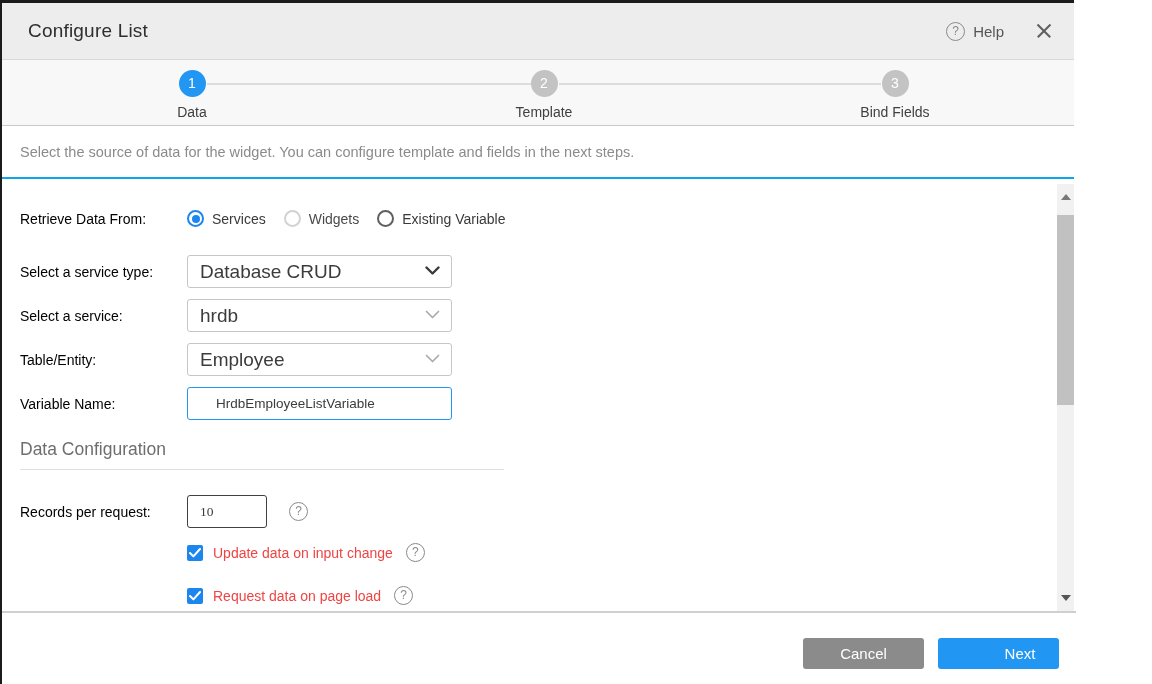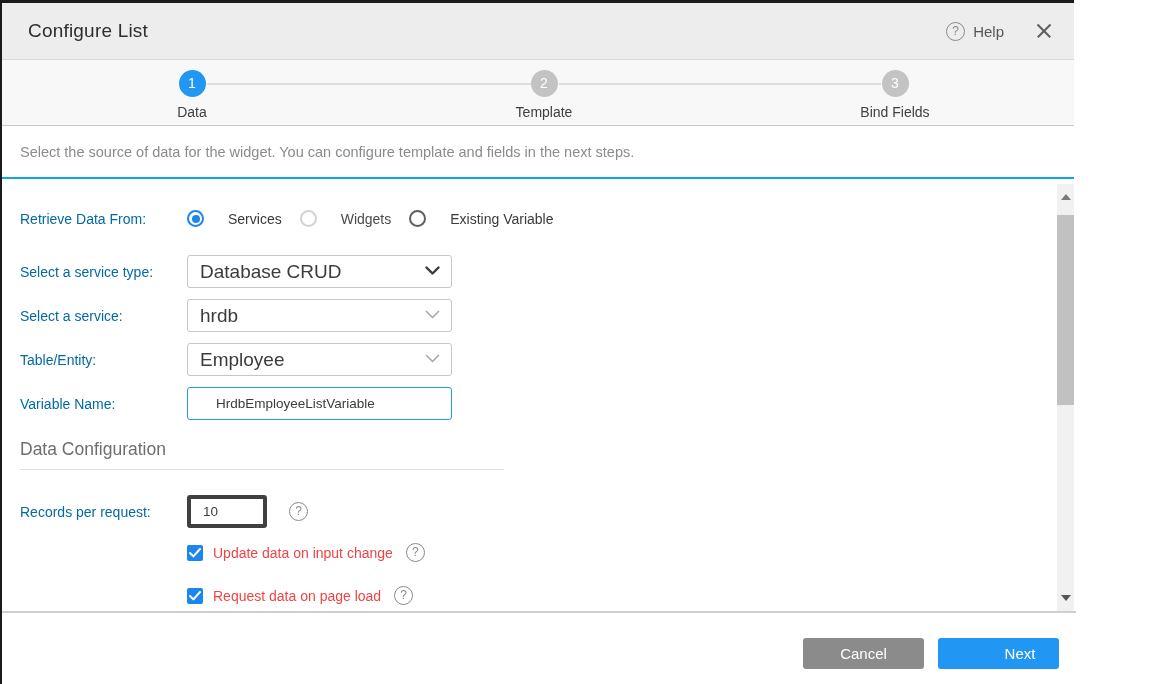--- a/index.html
+++ b/index.html
@@ -31,43 +31,43 @@
   .step-label { margin-top:7px; font-size:14px; color:#404040; }
   .step-line { position:absolute; top:23px; height:2px; background:#dcdcdc; }
 
   
   .desc-row { height:53px; border-bottom:2px solid #0ea5e9; display:flex; align-items:center; }
   .desc-text { margin-left:18px; font-size:14.5px; color:#8b8b8b; }
 
   
   .content { position:relative; height:427px; background:#fff; padding:20px 0 0 18px; }
   .frow { display:flex; align-items:center; }
-  .flabel { width:167px; font-size:14px; color:#0369a1; flex:none; }
+  .flabel { width:167px; font-size:14px; color:#000000; flex:none; }
 
   
   .radio-group { display:flex; align-items:center; gap:18px; }
-  .radio-item { display:flex; align-items:center; gap:24px; cursor:pointer; }
+  .radio-item { display:flex; align-items:center; gap:8px; cursor:pointer; }
   .radio-circle { width:17px; height:17px; border-radius:50%; position:relative; flex:none; }
   .radio-circle.sel { border:2px solid #1d86ee; }
   .radio-circle.sel::after { content:""; position:absolute; left:2.5px; top:2.5px; width:8px; height:8px;
                              border-radius:50%; background:#1d86ee; }
   .radio-circle.muted { border:2px solid #d2d2d2; }
   .radio-circle.plain { border:2px solid #5f5f5f; }
   .radio-label { font-size:14px; color:#3a3a3a; }
   .radio-label.dim { color:#4a4a4a; }
 
   
   .selbox { position:relative; width:265px; height:33px; border:1px solid #c6c6c6; border-radius:3px;
             background:#fff; display:flex; align-items:center; cursor:pointer; }
   .selbox .selval { margin-left:12px; font-size:19px; color:#3c3c3c; }
   .chev { position:absolute; right:11px; top:10px; }
   .txtinput { width:265px; height:33px; border:1px solid #2196f3; border-radius:3px; padding-left:28px;
               font-size:13.5px; color:#3c3c3c; font-family:"Liberation Sans", sans-serif; outline:none; }
-  .numinput { width:80px; height:33px; border:4px solid #404040; border-radius:3px; padding-left:12px;
-              font-size:13.5px; color:#3c3c3c; font-family:Liberation Sans, sans-serif; outline:none; }
+  .numinput { width:80px; height:33px; border:1px solid #404040; border-radius:3px; padding-left:12px;
+              font-size:13.5px; color:#3c3c3c; font-family:Liberation Serif, serif; outline:none; }
 
   .mt-radio { margin-top:11px; }
   .mt-sel1 { margin-top:28px; }
   .mt-sel  { margin-top:11px; }
 
   .section-h { margin-top:19px; font-size:17.5px; color:#6e6e6e; }
   .section-hr { margin-top:9px; width:484px; border:none; border-top:1px solid #e0e0e0; }
 
   .records-row { margin-top:25px; }
   .help-after { margin-left:22px; }

